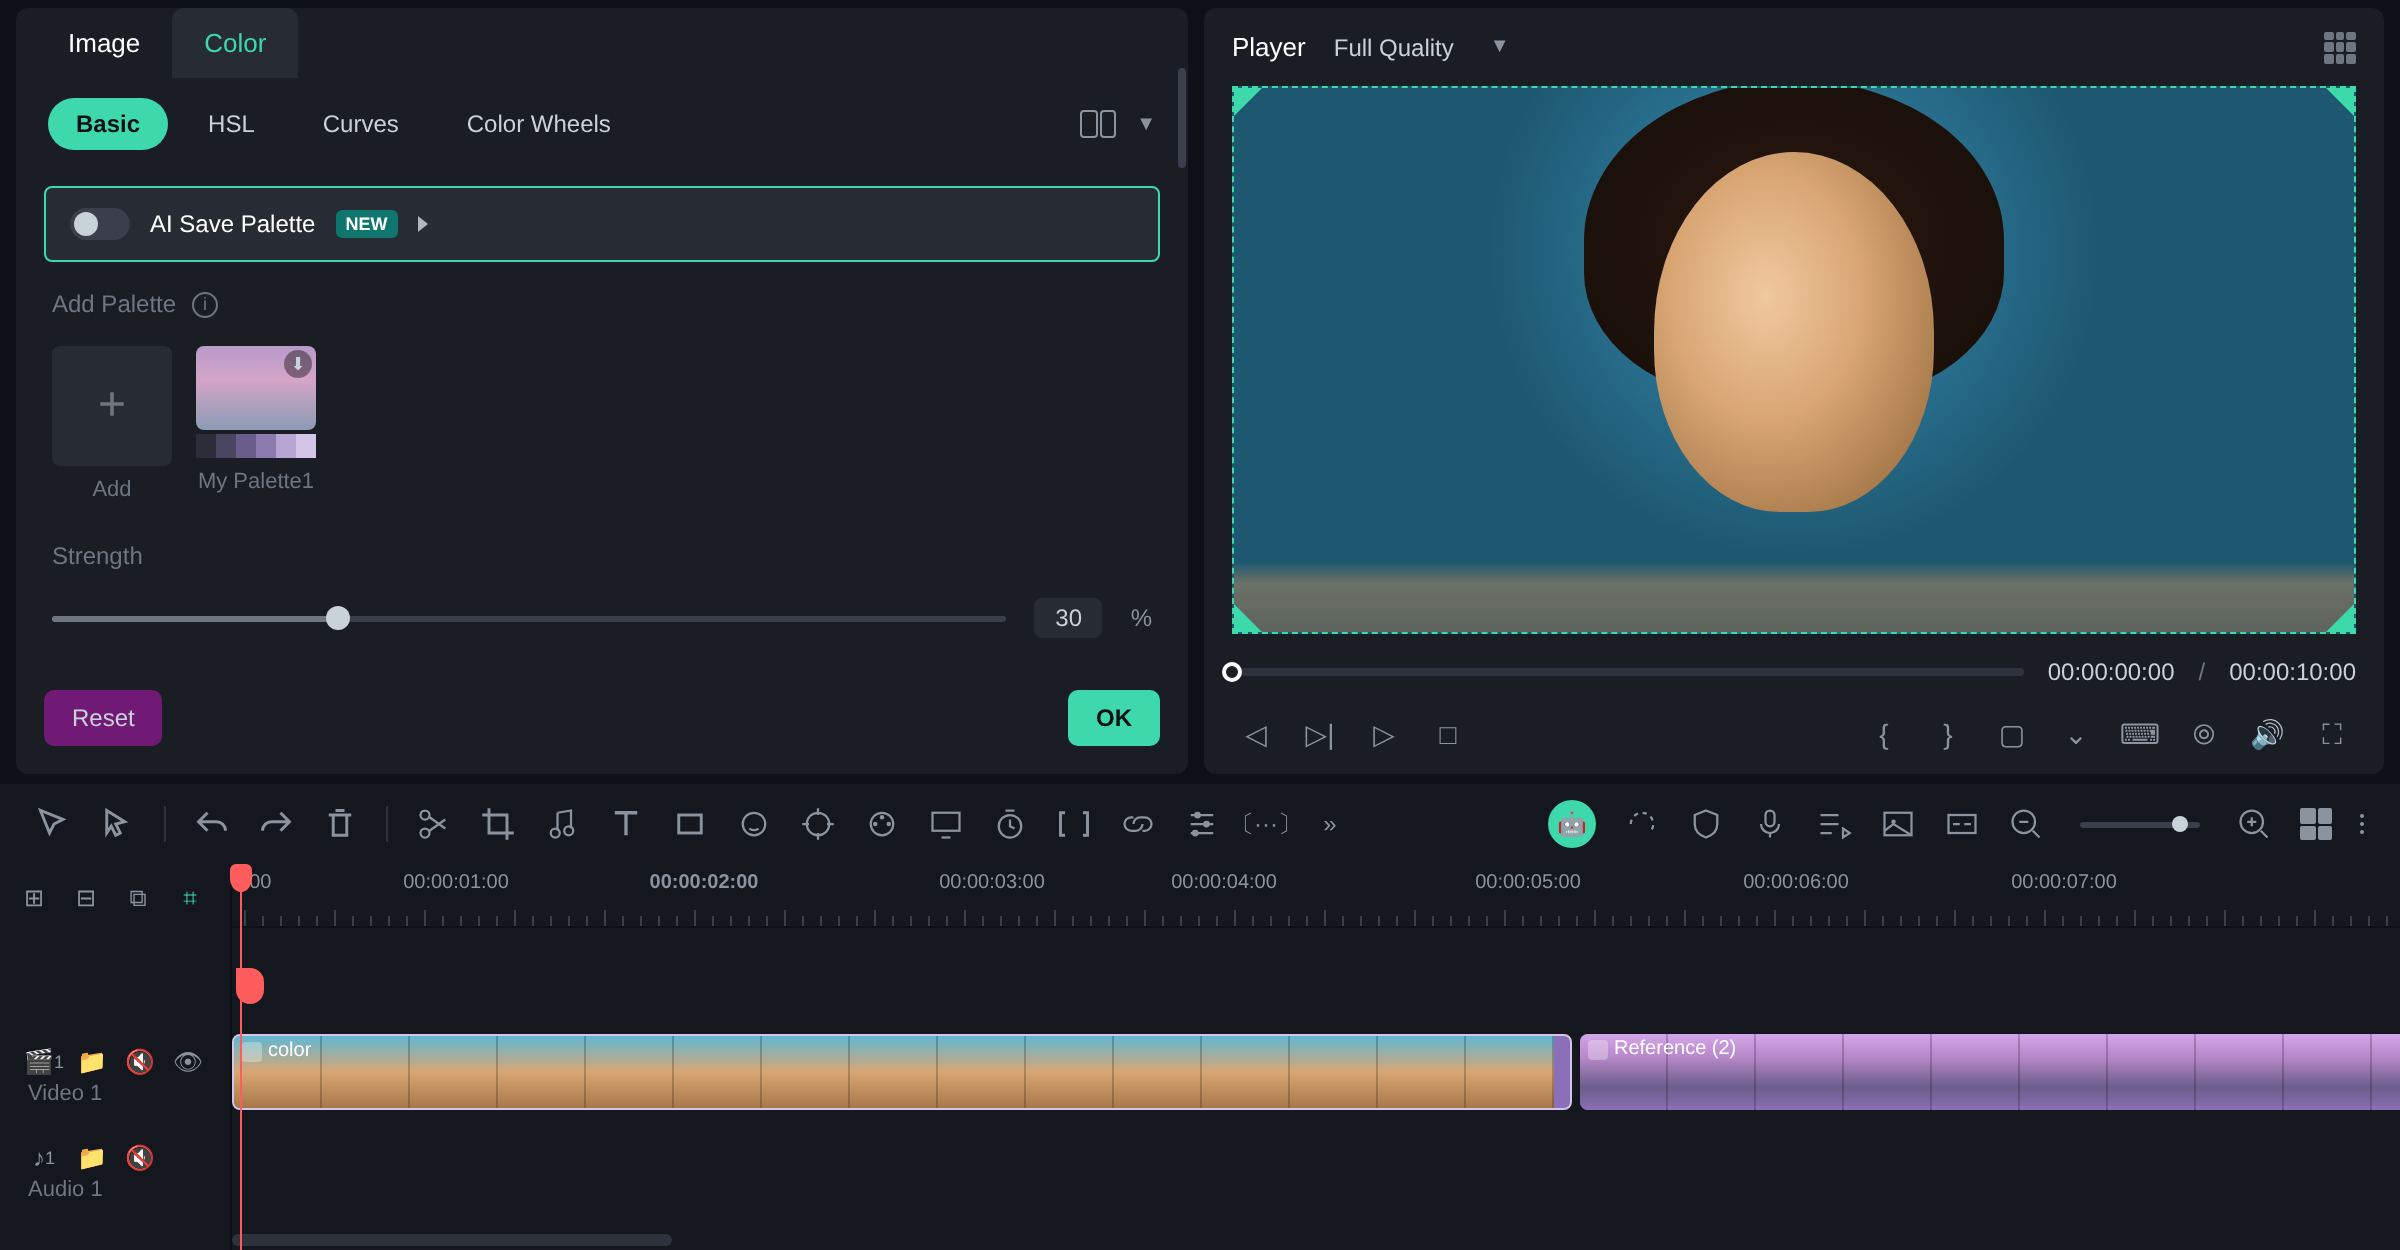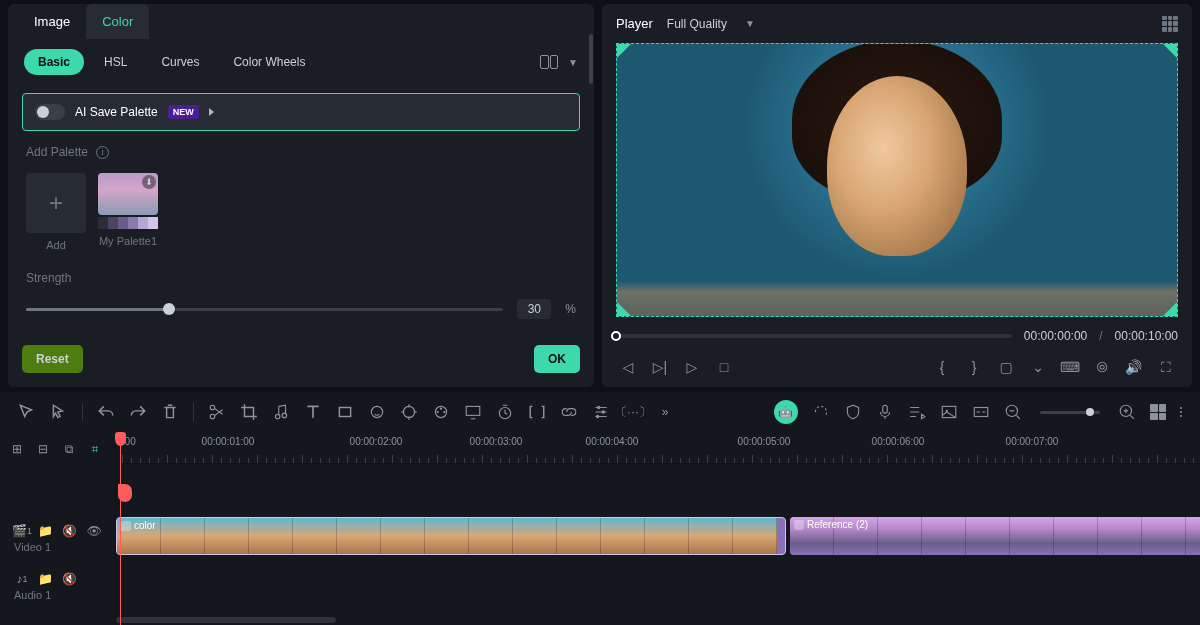--- a/index.html
+++ b/index.html
@@ -26,21 +26,21 @@
 .subtabs-spacer { flex: 1; }
 .compare-ic { width: 18px; height: 14px; display:flex;gap:1px; }
 .compare-ic span{flex:1;border:1px solid #8b949e;border-radius:2px;}
 .chev { color: #8b949e; font-size: 10px; padding: 4px; }
 
 .ai-section { margin: 8px 14px 0; border: 1.5px solid #3dd9ab; border-radius: 4px; background: #272b34; }
 .ai-row { display: flex; align-items: center; gap: 10px; padding: 10px 12px; }
 .toggle { width: 30px; height: 16px; background: #3a3f4b; border-radius: 9px; position: relative; }
 .toggle::after { content:''; position:absolute; left:2px; top:2px; width:12px; height:12px; background:#c9d1d9; border-radius:50%; }
 .ai-title { color:#fff; font-size:12px; }
-.badge-new { background:#4c1d95; color:#fff; font-size:9px; padding:2px 5px; border-radius:3px; font-weight:600; }
+.badge-new { background:#0f766e; color:#fff; font-size:9px; padding:2px 5px; border-radius:3px; font-weight:600; }
 .badge-play{width:0;height:0;border-left:5px solid #b0b6c2;border-top:4px solid transparent;border-bottom:4px solid transparent;}
 
 .add-pal { display:flex; align-items:center; gap:8px; padding: 14px 18px 4px; color:#6e7681; font-size:12px;}
 .info-ic{width:13px;height:13px;border:1px solid #6e7681;border-radius:50%;display:flex;align-items:center;justify-content:center;font-size:9px;}
 .pal-grid { display:flex; gap:12px; padding:10px 18px; }
 .pal-item { display:flex; flex-direction:column; align-items:center; gap:6px; }
 .pal-add { width:60px; height:60px; background:#272b34; border-radius:4px; display:flex; align-items:center; justify-content:center; font-size:24px; color:#6e7681; cursor:pointer;}
 .pal-th { width:60px; height:42px; background:linear-gradient(180deg,#b89ac9 0%,#d4a5c9 40%,#8b9bb5 100%); border-radius:4px; position:relative;}
 .pal-th .dl{position:absolute;top:2px;right:2px;width:14px;height:14px;background:rgba(0,0,0,.4);border-radius:50%;display:flex;align-items:center;justify-content:center;font-size:9px;}
 .pal-sw{width:60px;height:12px;display:flex;margin-top:-4px;}
@@ -49,21 +49,21 @@
 .strength-row{padding:10px 18px 6px;}
 .strength-lbl{color:#6e7681;font-size:12px;}
 .slider-row{display:flex;align-items:center;gap:14px;padding:8px 18px;}
 .slider{flex:1;height:3px;background:#3a3f4b;border-radius:2px;position:relative;}
 .slider-fill{position:absolute;left:0;top:0;height:100%;width:30%;background:#6e7681;border-radius:2px;}
 .slider-h{position:absolute;left:30%;top:50%;transform:translate(-50%,-50%);width:12px;height:12px;background:#c9d1d9;border-radius:50%;}
 .slider-val{background:#272b34;padding:3px 10px;border-radius:4px;color:#c9d1d9;min-width:34px;text-align:center;}
 .slider-pct{color:#8b949e;}
 .btn-row{display:flex;gap:10px;padding:18px 14px 14px;margin-top:auto;}
 .btn{padding:7px 14px;border-radius:5px;border:none;font-size:12px;cursor:pointer;}
-.btn-d{background:#4d7c0f;color:#c9d1d9;font-weight:bold;}
+.btn-d{background:#701a75;color:#c9d1d9;}
 .btn-p{background:#3dd9ab;color:#0d1117;font-weight:600;}
 .btn-sp{flex:1;}
 .scroll-ind{position:absolute;right:1px;top:30px;width:4px;height:50px;background:#3a3f4b;border-radius:2px;}
 
 
 .right-pane{flex:1;background:#1a1d24;border-radius:6px;display:flex;flex-direction:column;}
 .player-head{display:flex;align-items:center;gap:14px;padding:10px 14px;font-size:13px;}
 .player-head .pt{color:#fff;}
 .player-head .pq{color:#c9d1d9;font-size:12px;}
 .player-head .chev{font-size:10px;}
@@ -454,21 +454,21 @@
           </div>
           <span class="tl-th-n">Audio 1</span>
         </div>
       </div>
     </div>
     <div class="tl-body">
       <div class="ruler">
         <div id="ruler-labels">
             <span class="ruler-lbl" style="left: 10px;">0:00</span>
             <span class="ruler-lbl" style="left: 112px;">00:00:01:00</span>
-            <span class="ruler-lbl" style="left: 260px;">00:00:02:00</span>
+            <span class="ruler-lbl" style="left: 236px; font-weight: bold;">00:00:02:00</span>
             <span class="ruler-lbl" style="left: 380px;">00:00:03:00</span>
             <span class="ruler-lbl" style="left: 496px;">00:00:04:00</span>
             <span class="ruler-lbl" style="left: 648px;">00:00:05:00</span>
             <span class="ruler-lbl" style="left: 782px;">00:00:06:00</span>
             <span class="ruler-lbl" style="left: 916px;">00:00:07:00</span>
           </div>
         <div class="ticks" id="ruler-ticks">
             <div class="tick big" style="left: 6px;"></div>
             <div class="tick" style="left: 15px;"></div>
             <div class="tick" style="left: 24px;"></div>

